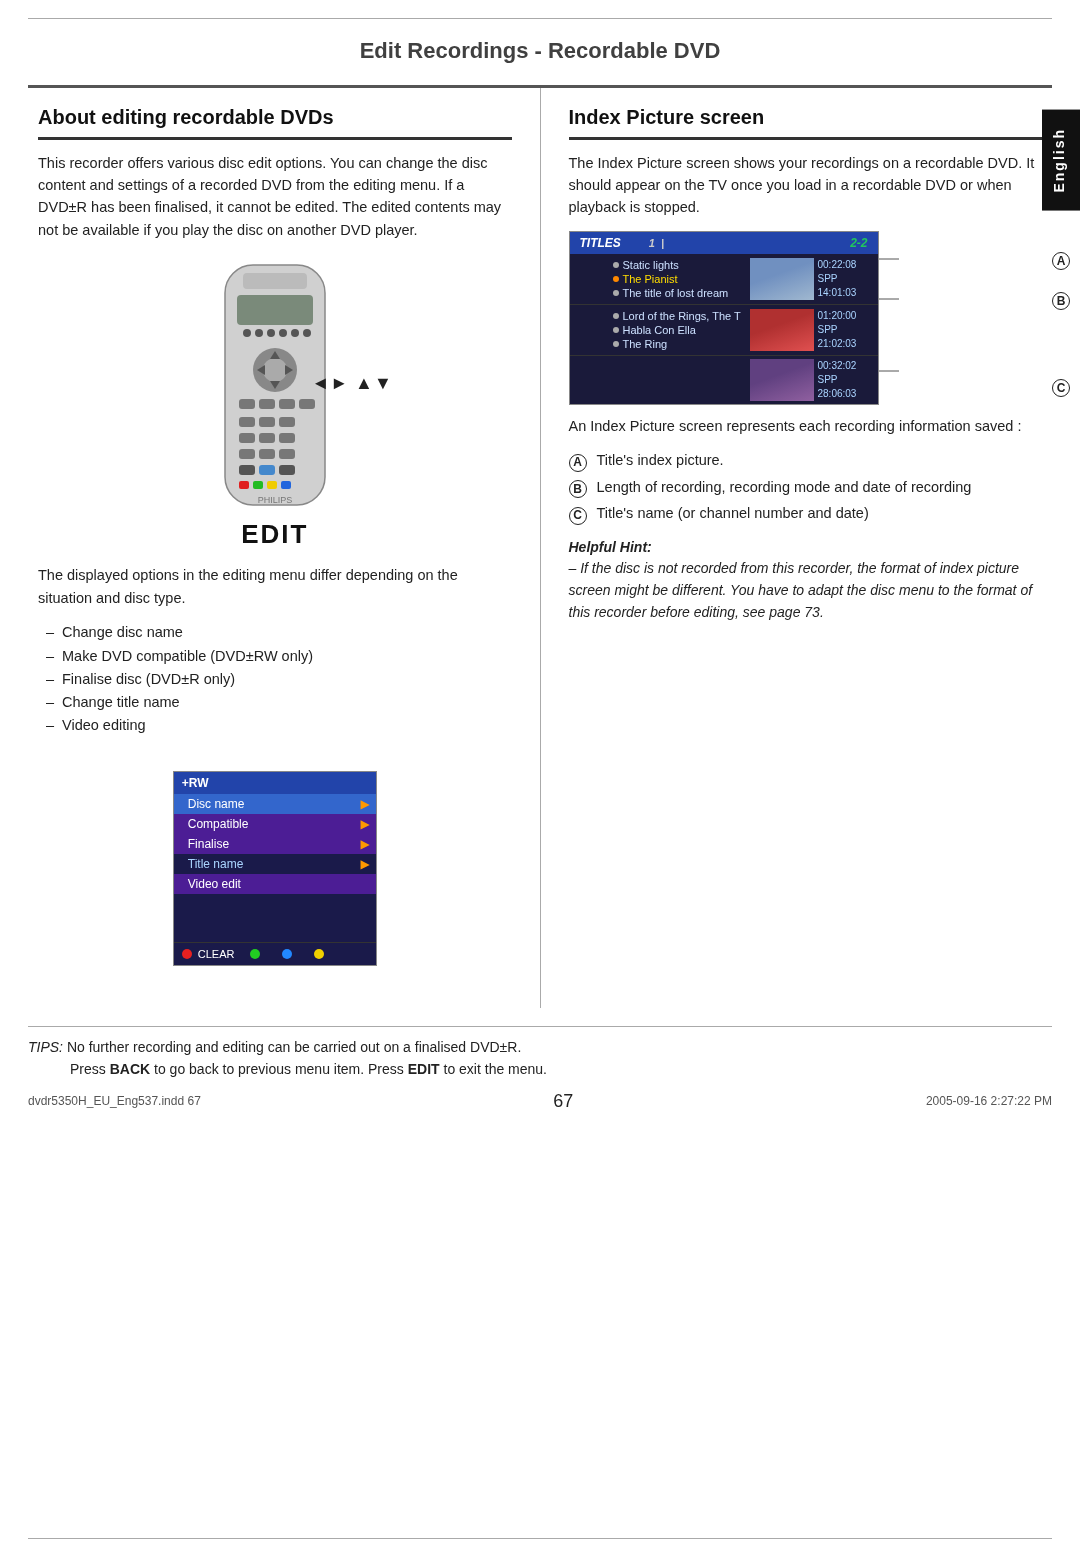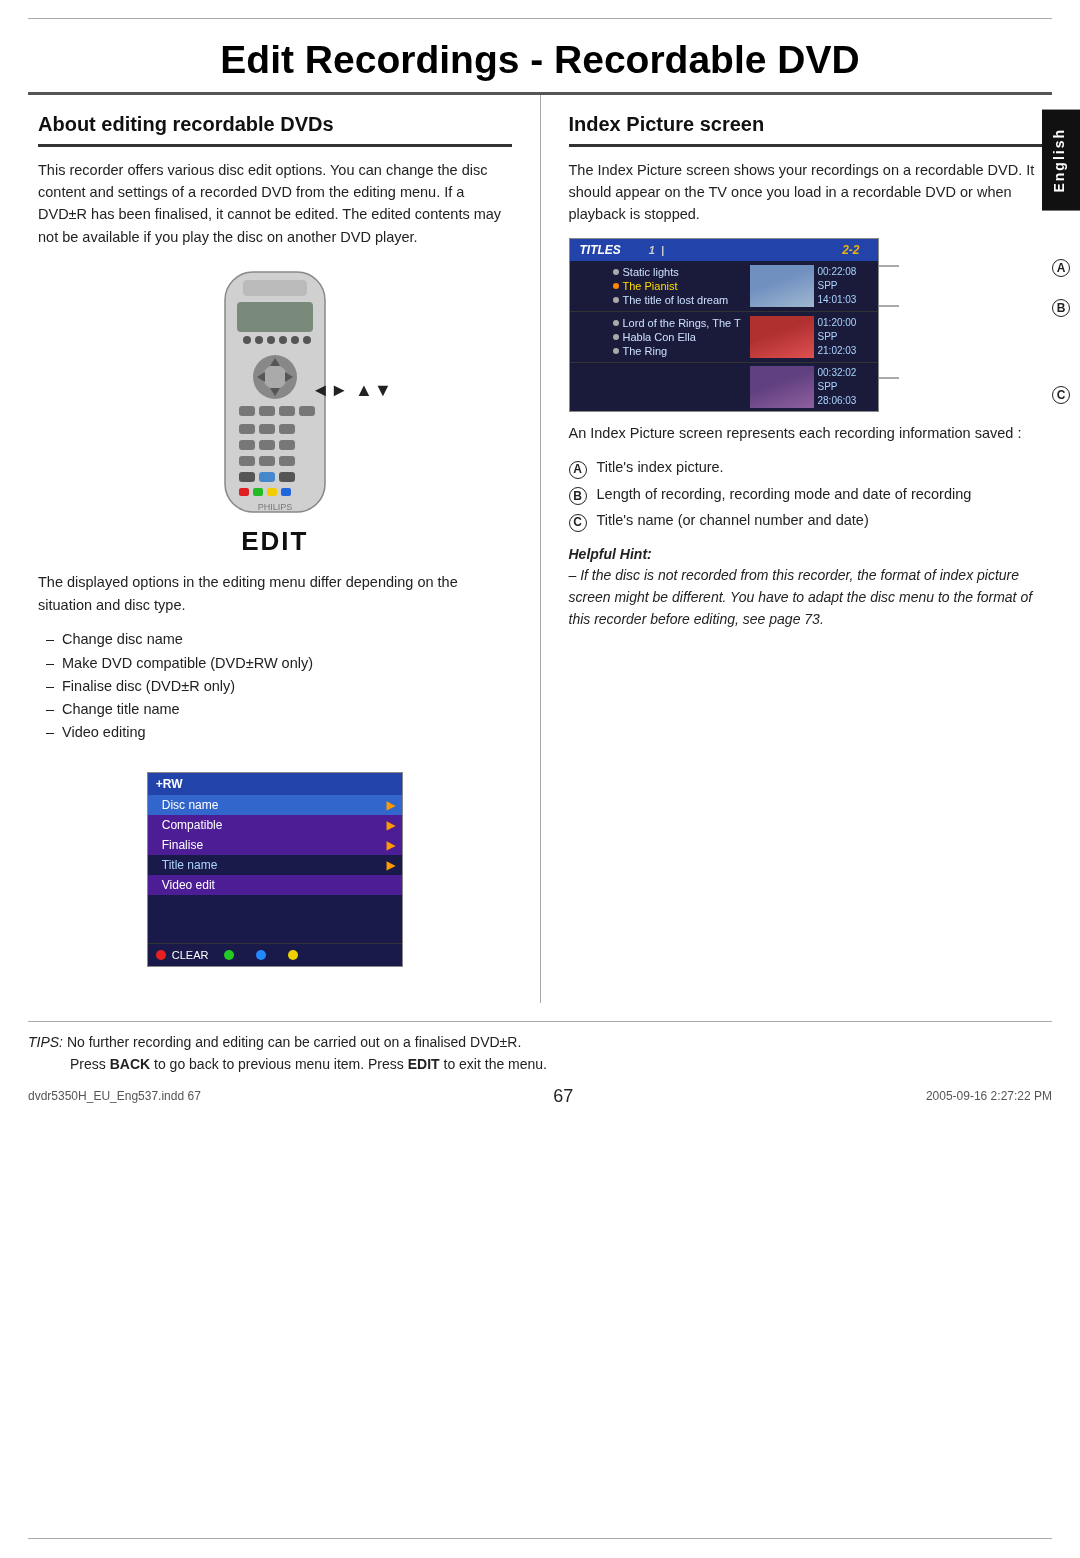--- a/index.html
+++ b/index.html
@@ -45,24 +45,24 @@
       text-orientation: mixed;
       transform: rotate(180deg);
       padding: 18px 9px;
       letter-spacing: 2px;
       z-index: 10;
     }
 
     
     .main-title {
       text-align: center;
-      font-size: 39px;
-      font-weight: bold;
-      padding: 38px 60px 10px 60px;
-      color: #000000;
+      font-size: 22px;
+      font-weight: bold;
+      padding: 38px 60px 21px 60px;
+      color: #404040;
     }
 
     .title-underline {
       height: 3px;
       background: #555;
       margin: 0 28px 0 28px;
     }
 
     
     .columns {
@@ -148,23 +148,23 @@
       color: #222;
     }
     .bullet-list li::before {
       content: '–';
       position: absolute;
       left: 0;
     }
 
     
     .dvd-menu {
-      width: 256px;
+      width: 204px;
       border: 1.5px solid #888;
-      margin: 18px auto;
+      margin: 24px auto;
       background: #1a1a4a;
       padding: 0;
       font-size: 12px;
       color: #fff;
     }
     .dvd-menu-header {
       background: #2244aa;
       padding: 4px 8px;
       font-weight: bold;
       font-size: 12px;
@@ -224,24 +224,24 @@
       font-weight: bold;
       font-style: italic;
     }
     .index-screen-header .titles-label {
       color: #fff;
       font-weight: bold;
       font-size: 12px;
       margin-right: 18px;
     }
     .index-screen-header .page-num {
-      color: #eab308;
+      color: #22c55e;
       font-size: 12px;
       margin-left: auto;
-      margin-right: 8px;
+      margin-right: 0;
     }
     .index-row {
       display: flex;
       align-items: center;
       border-bottom: 1px solid #333;
       position: relative;
       padding-left: 37px;
     }
     .index-row-titles {
       flex: 1;

